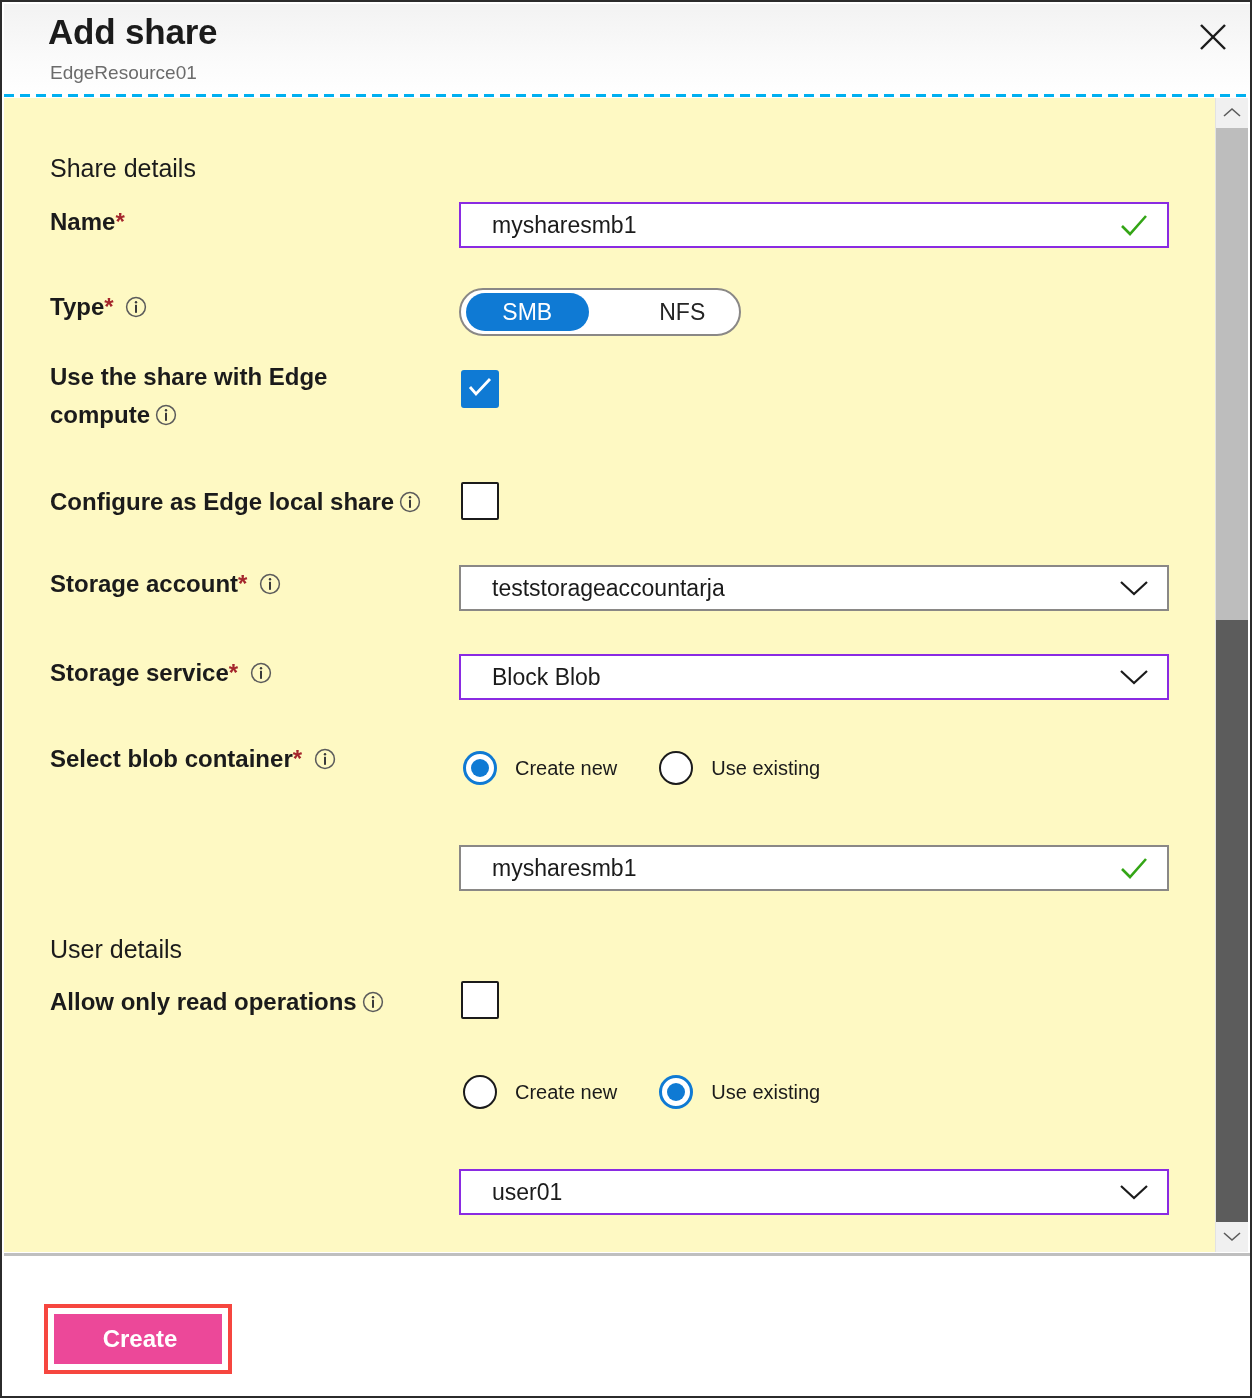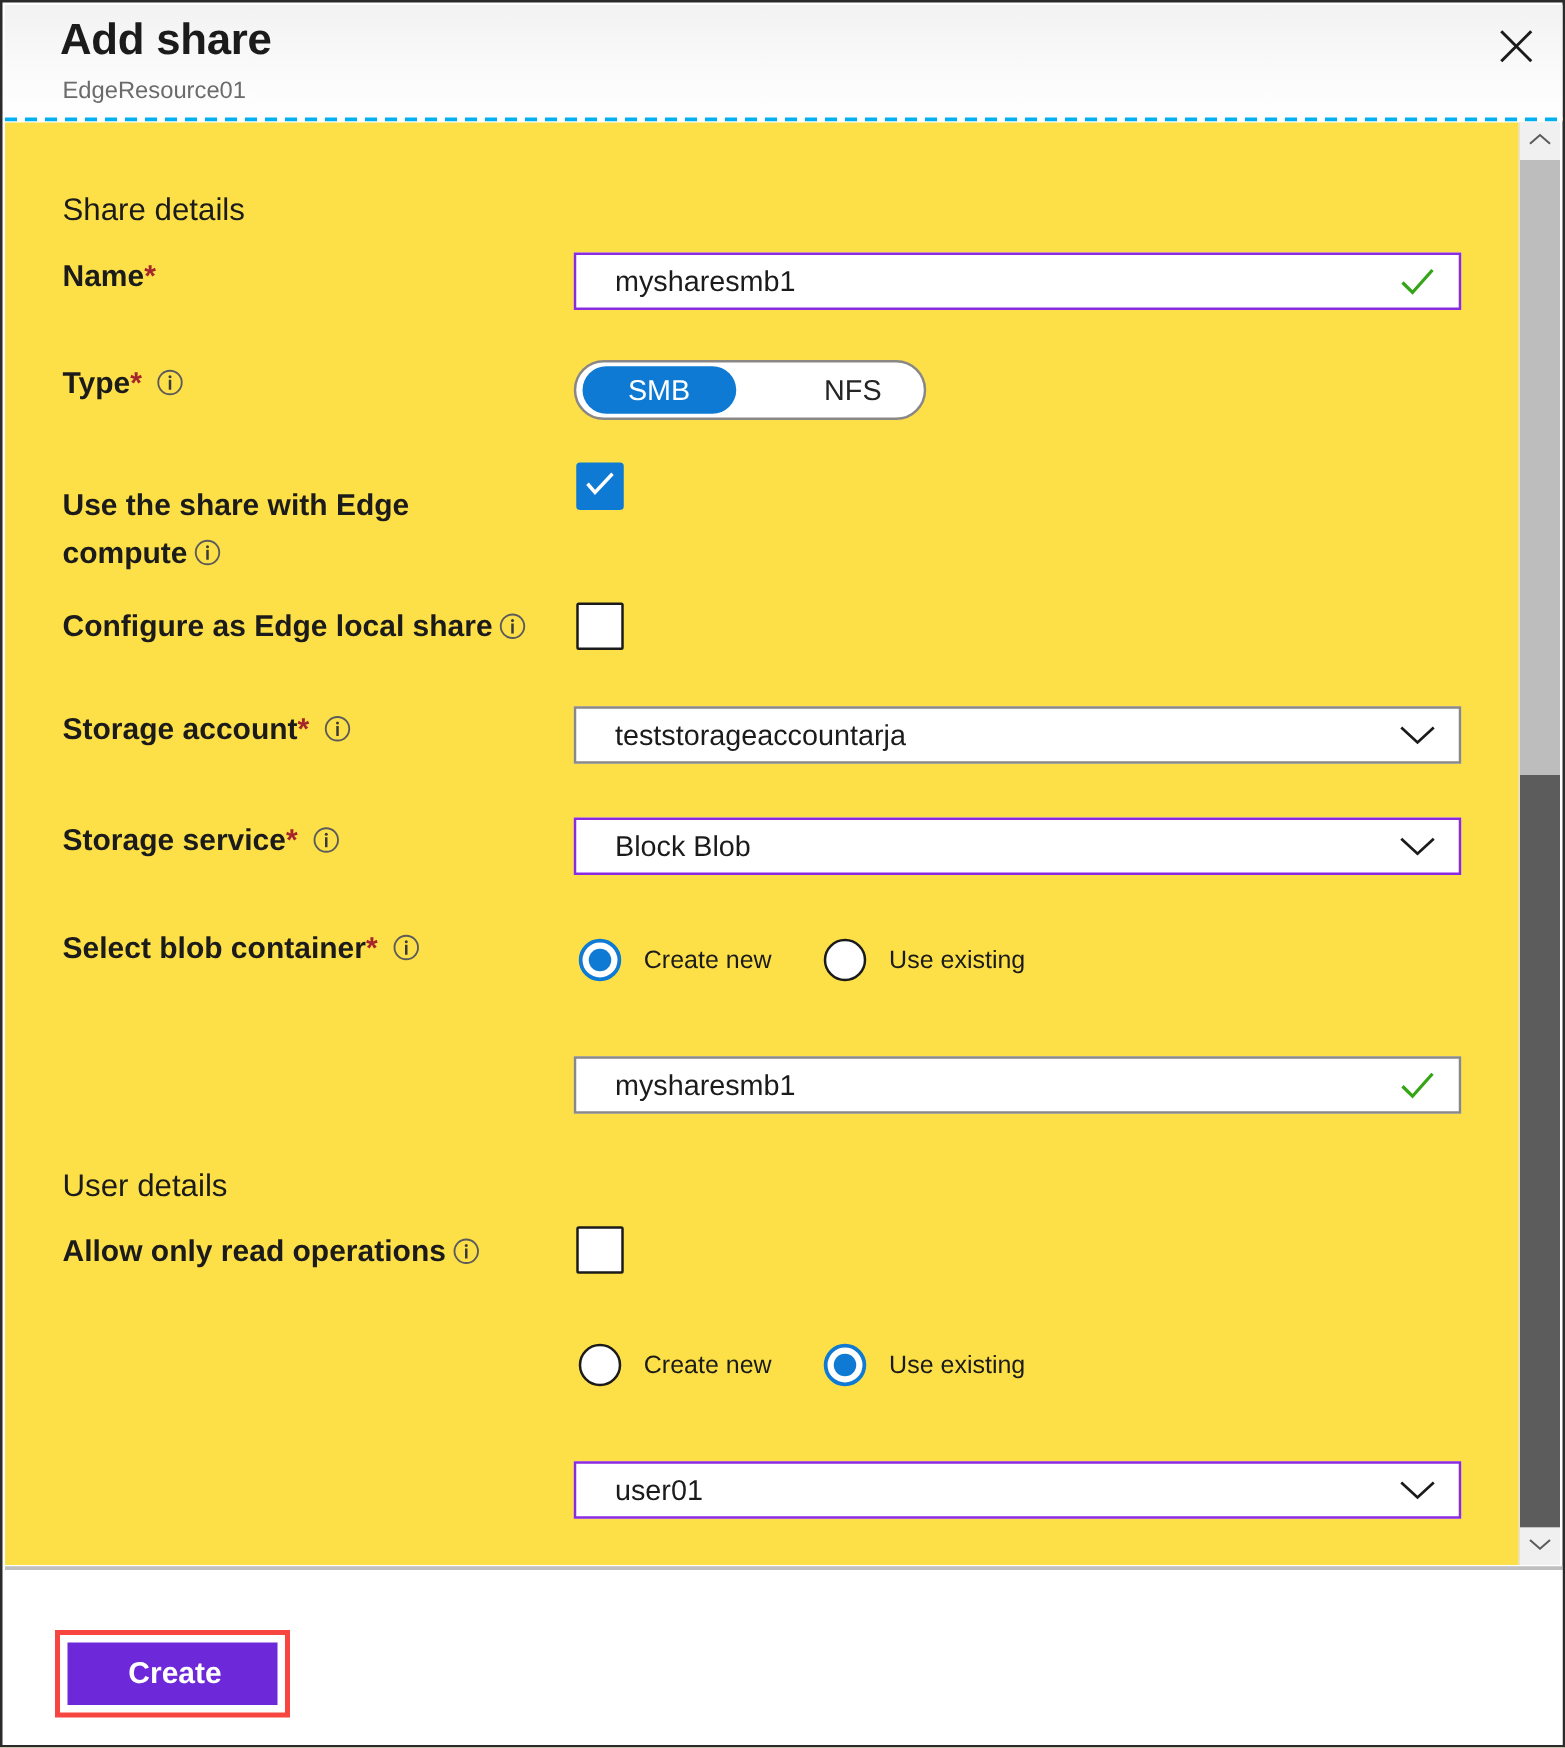--- a/index.html
+++ b/index.html
@@ -71,21 +71,21 @@
         #ffffff 10px, #ffffff 16px);
   }
 
   
   .form-scroll {
     position: absolute;
     left: 2px;
     top: 96px;
     width: 1216px;
     height: 1154px;
-    background: #fde047;
+    background: #fef9c3;
     overflow: hidden;
   }
   .form-inner {
     position: relative;
     width: 1216px;
     height: 1154px;
   }
 
   .section-heading {
     position: absolute;
@@ -304,21 +304,21 @@
     left: 40px;
     top: 48px;
     padding: 6px;
     border: 4px solid #f6463f;
     background: #ffffff;
     box-sizing: border-box;
   }
   .create-btn {
     width: 168px;
     height: 50px;
-    background: #6d28d9;
+    background: #ec4899;
     color: #ffffff;
     font-size: 24px;
     font-weight: bold;
     border: none;
     cursor: pointer;
     font-family: "Liberation Sans", sans-serif;
     display: flex;
     align-items: center;
     justify-content: center;
     padding-left: 10px;
@@ -368,21 +368,21 @@
             <circle cx="11" cy="6.3" r="1.2" fill="#3a3a3a"></circle>
             <rect x="10" y="8.8" width="2" height="8" fill="#3a3a3a"></rect>
           </svg>
         </span>
       </div>
       <div class="toggle" style="left:455px; top:190px; width:282px;">
         <div class="toggle-opt on">SMB</div>
         <div class="toggle-opt off">NFS</div>
       </div>
 
-      <div class="field-label wrap" style="left:46px; top:288px;">
+      <div class="field-label wrap" style="left:46px; top:260px;">
         <span>Use the share with Edge compute</span><span class="info-icon">
           <svg width="22" height="22" viewBox="0 0 22 22">
             <circle cx="11" cy="11" r="9.4" fill="none" stroke="#5b5b5b" stroke-width="1.5"></circle>
             <circle cx="11" cy="6.3" r="1.2" fill="#3a3a3a"></circle>
             <rect x="10" y="8.8" width="2" height="8" fill="#3a3a3a"></rect>
           </svg>
         </span>
       </div>
       <div class="cbox on" style="left:457px; top:272px;">
         <span>

